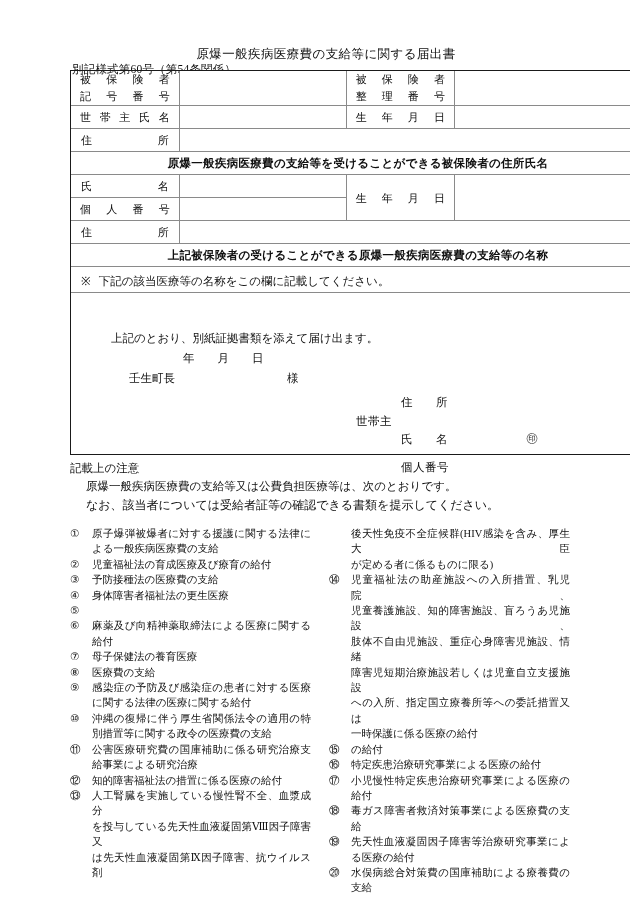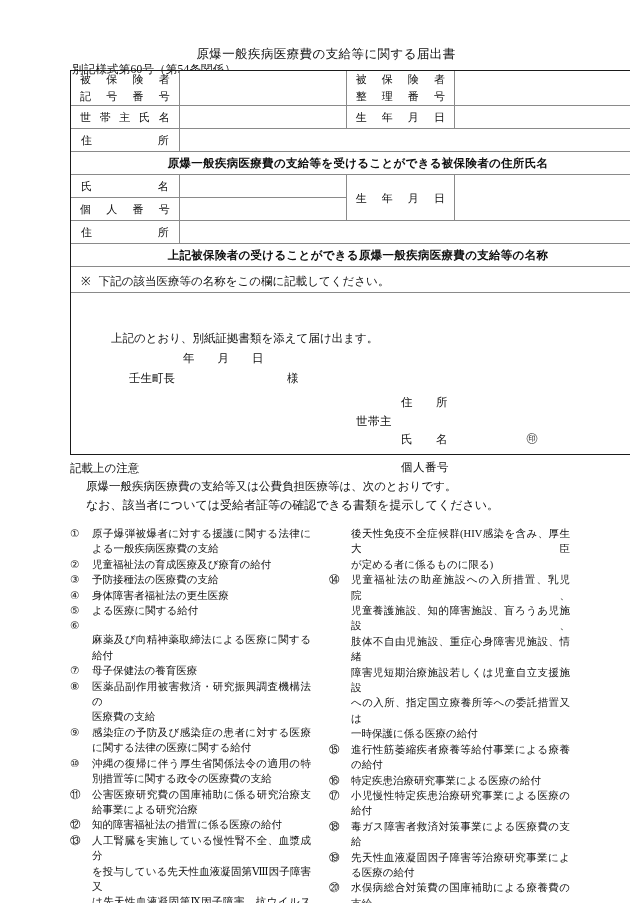--- a/index.html
+++ b/index.html
@@ -341,40 +341,38 @@
         </div>
         <div class="itm">
           <div class="num">④</div>
           <div class="txt">
             <div>身体障害者福祉法の更生医療</div>
           </div>
         </div>
         <div class="itm">
           <div class="num">⑤</div>
           <div class="txt">
-            <div>よる医療に関する給付</div>
           </div>
         </div>
         <div class="itm">
           <div class="num">⑥</div>
           <div class="txt">
-            <div style="text-align-last: justify; margin-top: 14px;">麻薬及び向精神薬取締法による医療に関する</div>
+            <div style="text-align-last: justify;">麻薬及び向精神薬取締法による医療に関する</div>
             <div>給付</div>
           </div>
         </div>
         <div class="itm">
           <div class="num">⑦</div>
           <div class="txt">
             <div>母子保健法の養育医療</div>
           </div>
         </div>
         <div class="itm">
           <div class="num">⑧</div>
           <div class="txt">
-            <div style="text-align-last: justify;">医薬品副作用被害救済・研究振興調査機構法の</div>
             <div>医療費の支給</div>
           </div>
         </div>
         <div class="itm">
           <div class="num">⑨</div>
           <div class="txt">
             <div style="text-align-last: justify;">感染症の予防及び感染症の患者に対する医療</div>
             <div>に関する法律の医療に関する給付</div>
           </div>
         </div>
@@ -422,21 +420,20 @@
             <div style="text-align-last: justify;">児童養護施設、知的障害施設、盲ろうあ児施設、</div>
             <div style="text-align-last: justify;">肢体不自由児施設、重症心身障害児施設、情緒</div>
             <div style="text-align-last: justify;">障害児短期治療施設若しくは児童自立支援施設</div>
             <div style="text-align-last: justify;">への入所、指定国立療養所等への委託措置又は</div>
             <div>一時保護に係る医療の給付</div>
           </div>
         </div>
         <div class="itm">
           <div class="num">⑮</div>
           <div class="txt">
-            <div style="text-align-last: justify;">進行性筋萎縮疾者療養等給付事業による療養</div>
             <div>の給付</div>
           </div>
         </div>
         <div class="itm">
           <div class="num">⑯</div>
           <div class="txt">
             <div>特定疾患治療研究事業による医療の給付</div>
           </div>
         </div>
         <div class="itm">

